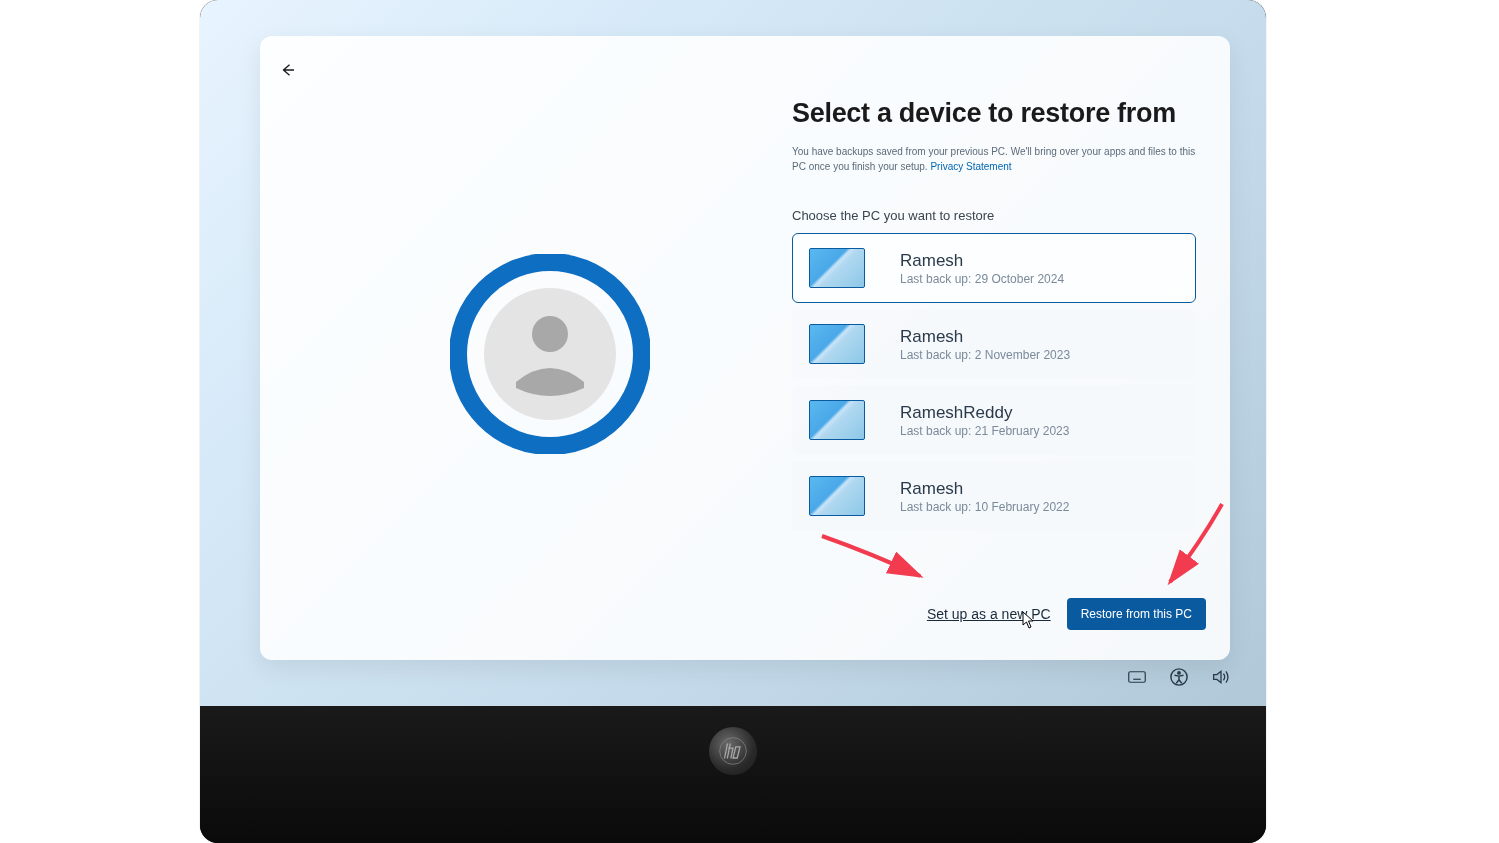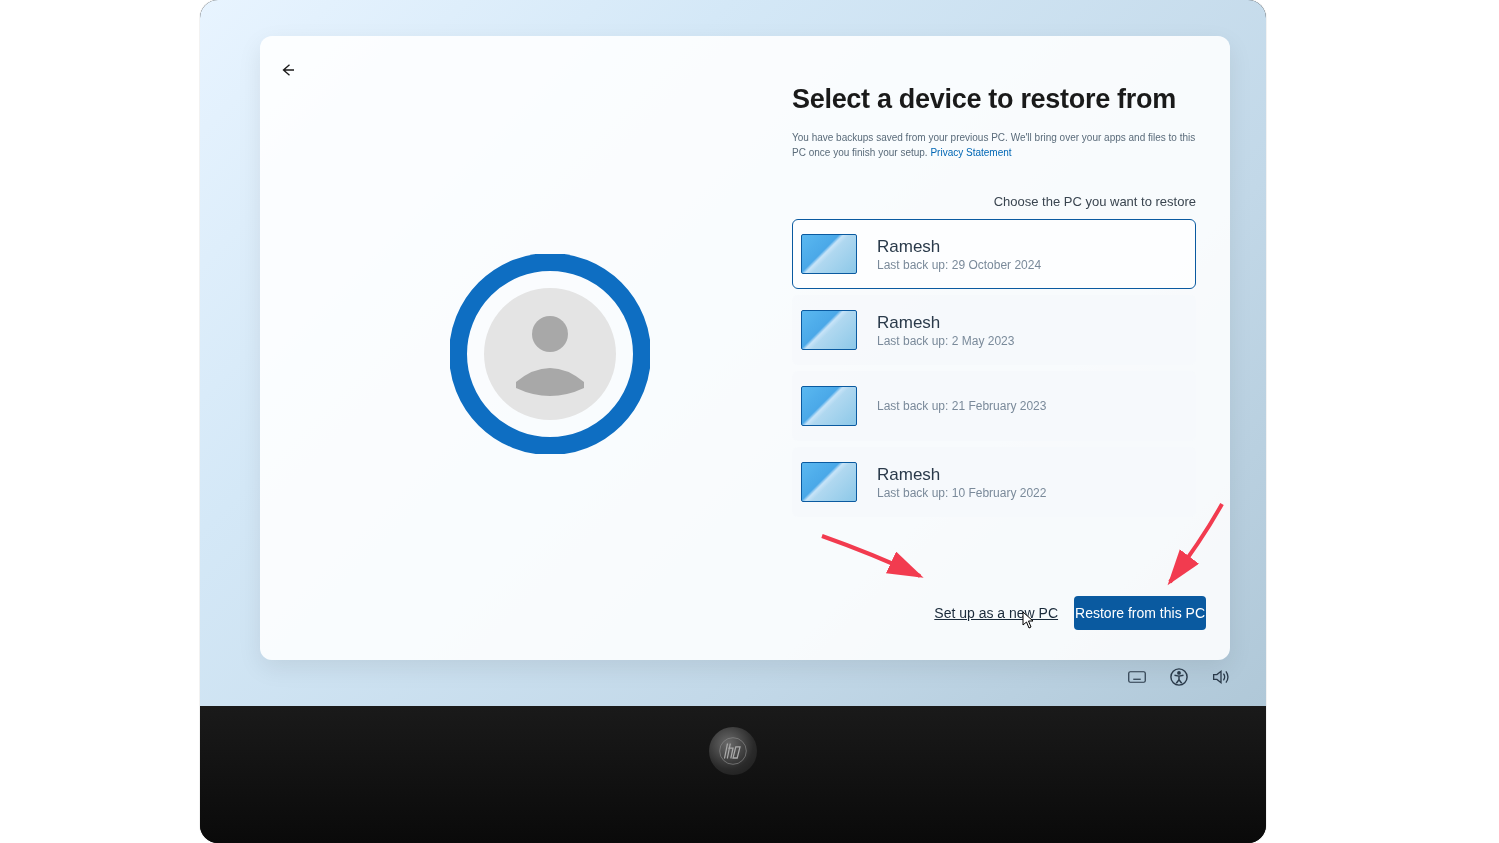--- a/index.html
+++ b/index.html
@@ -77,21 +77,21 @@
     .hero-icon {
       position: absolute;
       left: 190px;
       top: 218px;
       width: 200px;
       height: 200px;
     }
     .content {
       position: absolute;
       right: 34px;
-      top: 48px;
+      top: 62px;
       width: 404px;
     }
     h1 {
       font-size: 27px;
       font-weight: 600;
       color: #1a1a1a;
       margin-bottom: 16px;
       letter-spacing: -0.3px;
     }
     .desc {
@@ -101,27 +101,26 @@
       margin-bottom: 34px;
     }
     .link {
       color: #0066b4;
       cursor: pointer;
     }
     .choose-label {
       font-size: 13px;
       color: #3a4550;
       margin-bottom: 10px;
-      text-align: right;
     }
     .device {
       display: flex;
       align-items: center;
-      gap: 20px;
-      padding: 14px 8px;
+      gap: 35px;
+      padding: 14px 16px;
       background: rgba(245,249,252,0.6);
       border: 1px solid transparent;
       border-radius: 6px;
       margin-bottom: 6px;
       cursor: pointer;
     }
     .device.selected {
       border: 1.5px solid #0a5aa0;
       background: rgba(255,255,255,0.7);
     }
@@ -154,25 +153,25 @@
     }
     .link-button {
       font-size: 14px;
       color: #1a2a3a;
       text-decoration: underline;
       cursor: pointer;
       background: none;
       border: none;
     }
     .primary-button {
-      font-size: 14px;
+      font-size: 12px;
       background: #0a5aa0;
       color: #fff;
       border: none;
-      padding: 9px 1px;
+      padding: 9px 14px;
       border-radius: 4px;
       cursor: pointer;
     }
     .cursor-arrow {
       position: absolute;
       pointer-events: none;
     }
     .tray {
       position: absolute;
       right: 36px;
@@ -226,27 +225,28 @@
           <div class="device-text">
             <div class="device-name">Ramesh</div>
             <div class="device-sub">Last back up: 29 October 2024</div>
           </div>
         </div>
 
         <div class="device">
           <div class="thumb"></div>
           <div class="device-text">
             <div class="device-name">Ramesh</div>
-            <div class="device-sub">Last back up: 2 May 2023</div>
+            <div class="device-sub">Last back up: 2 November 2023</div>
           </div>
         </div>
 
         <div class="device">
           <div class="thumb"></div>
           <div class="device-text">
+            <div class="device-name">RameshReddy</div>
             <div class="device-sub">Last back up: 21 February 2023</div>
           </div>
         </div>
 
         <div class="device">
           <div class="thumb"></div>
           <div class="device-text">
             <div class="device-name">Ramesh</div>
             <div class="device-sub">Last back up: 10 February 2022</div>
           </div>

